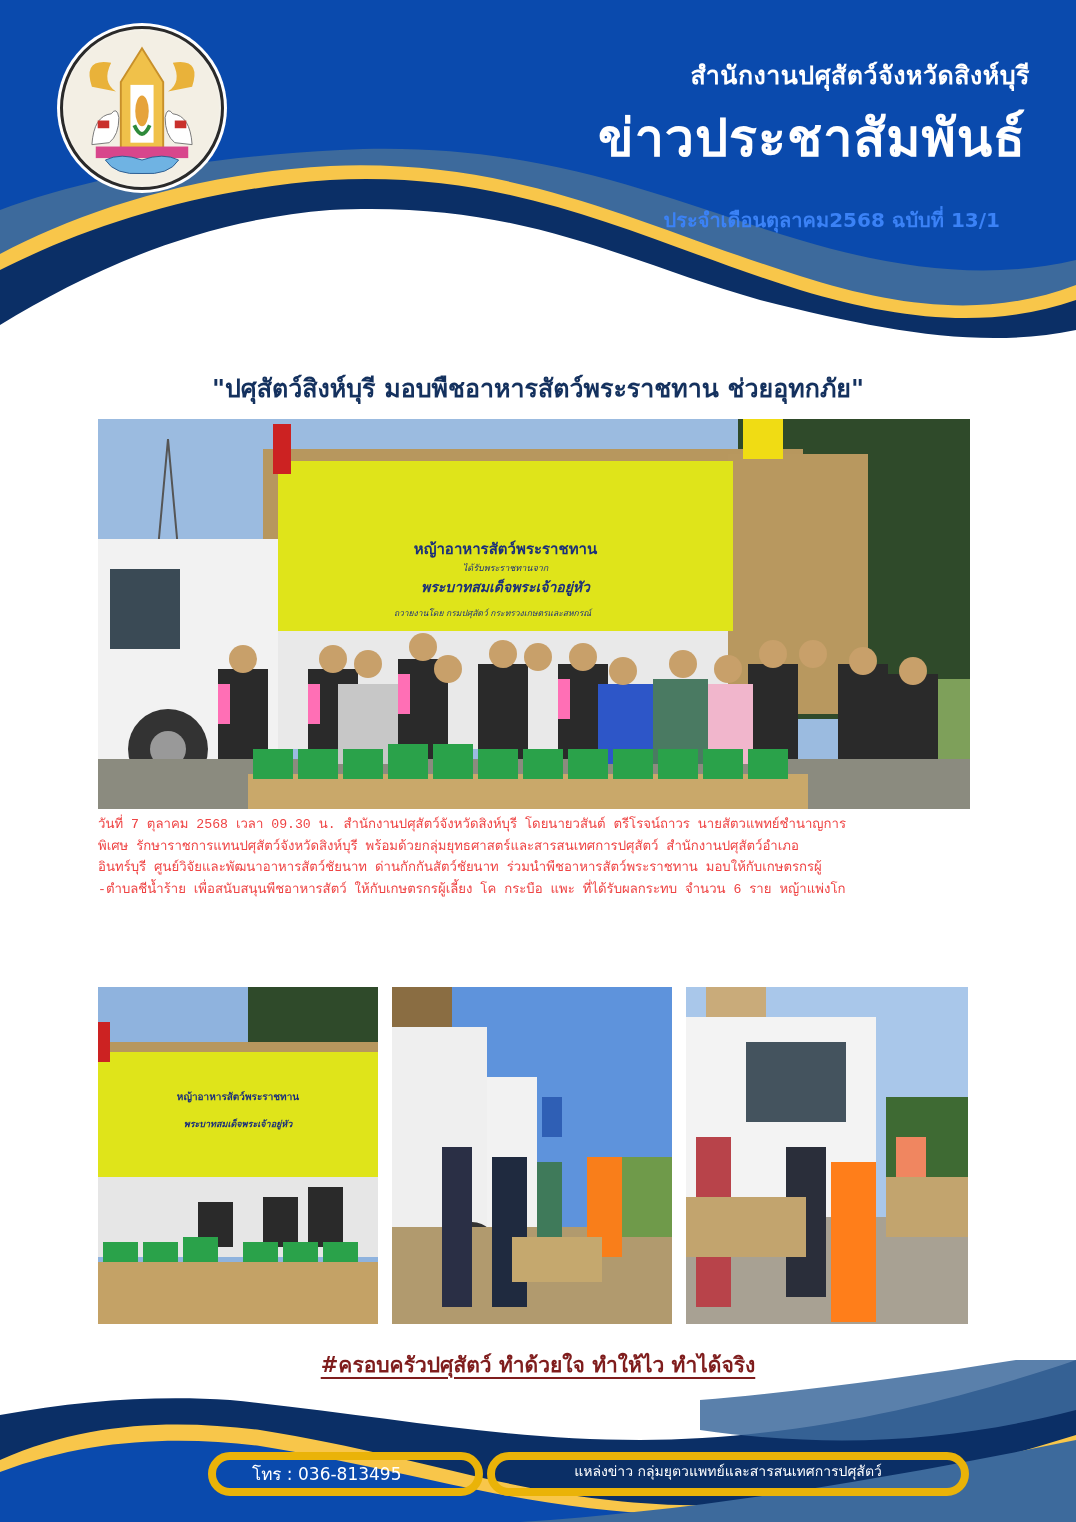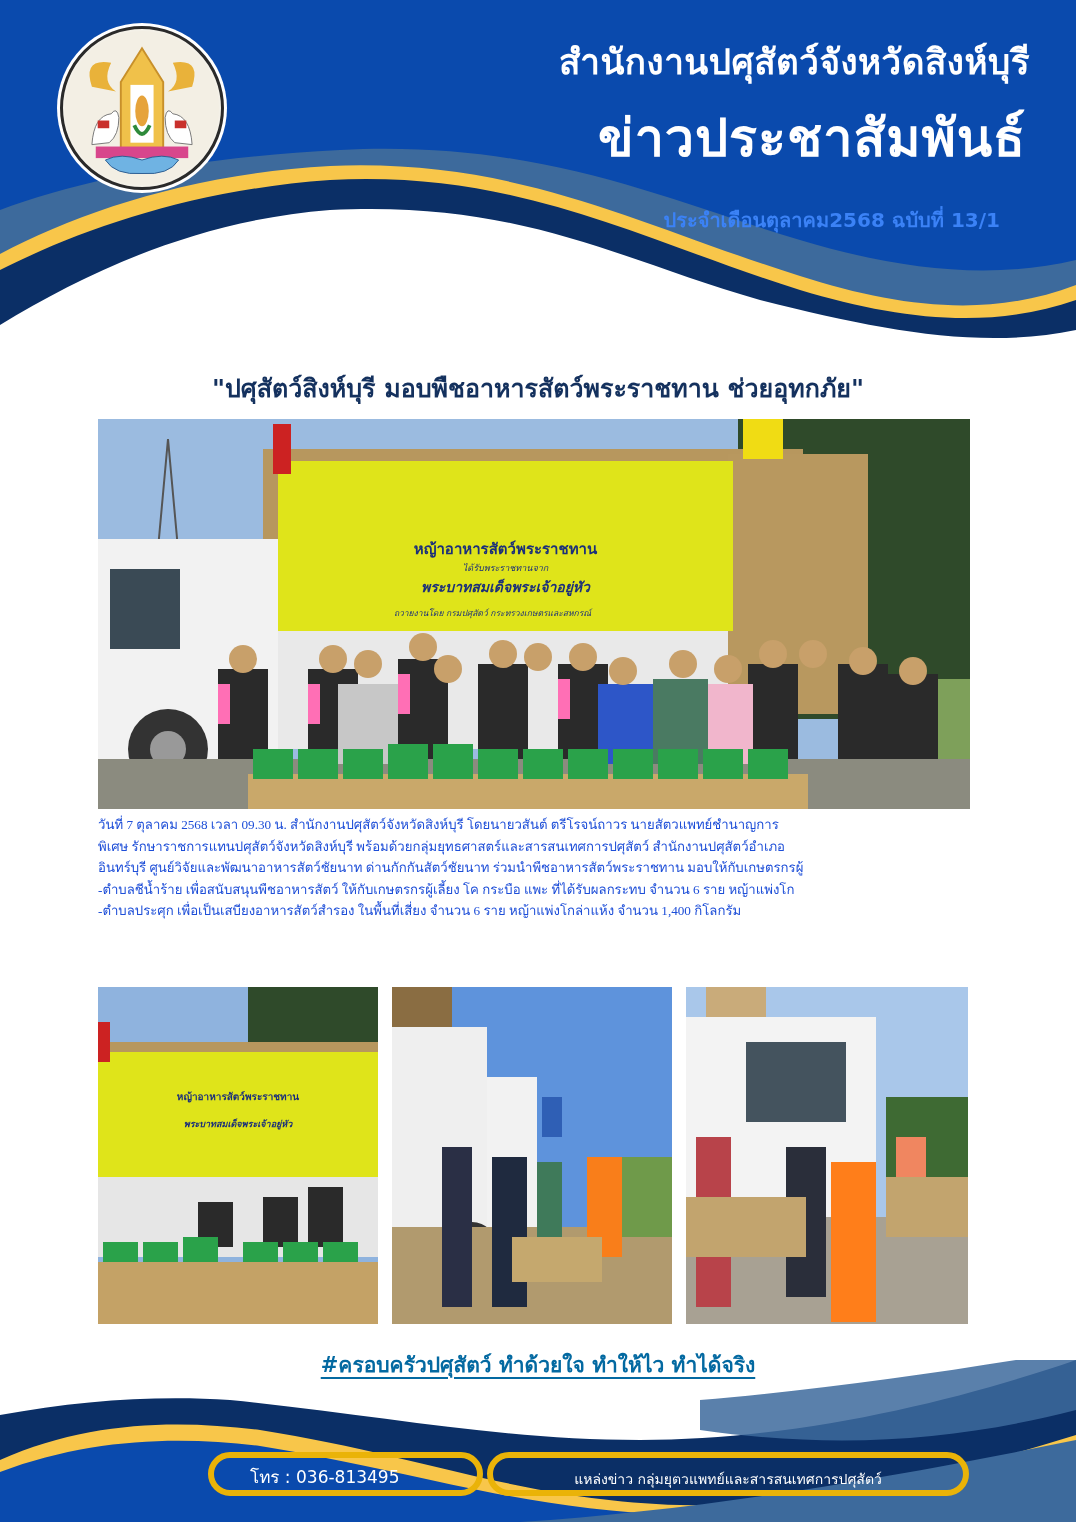--- a/index.html
+++ b/index.html
@@ -6,49 +6,49 @@
   html, body { width: 1076px; height: 1522px; background: #ffffff; overflow: hidden; }
   body { position: relative; font-family: "DejaVu Sans", sans-serif; color: #111; }
 
   .header-bg { position: absolute; left: 0; top: 0; width: 1076px; height: 360px; }
   .footer-bg { position: absolute; left: 0; top: 1360px; width: 1076px; height: 162px; }
 
   .logo { position: absolute; left: 60px; top: 26px; width: 164px; height: 164px; border-radius: 50%;
           background: #f4f1e8; border: 3px solid #2a2a2a; box-shadow: 0 0 0 3px #ffffff; overflow: hidden; }
   .logo svg { width: 100%; height: 100%; }
 
-  .org-title { position: absolute; right: 46px; top: 34px; font-family: "DejaVu Sans", sans-serif;
-               font-weight: bold; font-size: 35px; color: #ffffff; letter-spacing: 0.5px; white-space: nowrap; }
+  .org-title { position: absolute; right: 46px; top: 55px; font-family: "DejaVu Sans", sans-serif;
+               font-weight: bold; font-size: 25px; color: #ffffff; letter-spacing: 0.5px; white-space: nowrap; }
   .news-title { position: absolute; right: 50px; top: 96px; font-family: "DejaVu Sans", sans-serif;
                 font-weight: bold; font-size: 52px; color: #ffffff; letter-spacing: 1px; white-space: nowrap; margin-left: 8px; }
   .issue { position: absolute; right: 76px; top: 204px; font-family: "DejaVu Sans", sans-serif;
            font-weight: bold; font-size: 20px; color: #3b82f6; white-space: nowrap; text-align: center; }
 
   .headline { position: absolute; left: 0; width: 1076px; top: 368px; text-align: center;
               font-family: "DejaVu Sans", sans-serif; font-weight: bold; font-size: 25px; color: #14315e; white-space: nowrap; }
 
   .photo { position: absolute; overflow: hidden; background: #d946ef; }
   .photo svg { position: absolute; left: 0; top: 0; width: 100%; height: 100%; }
   .main-photo { left: 98px; top: 419px; width: 872px; height: 390px; }
   .p1 { left: 98px; top: 987px; width: 280px; height: 337px; }
   .p2 { left: 392px; top: 987px; width: 280px; height: 337px; }
   .p3 { left: 686px; top: 987px; width: 282px; height: 337px; }
 
   .banner-text { position: absolute; text-align: center; font-family: "DejaVu Sans", sans-serif; font-weight: bold; color: #1b2f7a; white-space: nowrap; }
 
   .body-text { position: absolute; left: 98px; top: 814px; width: 880px;
-               font-family: Liberation Serif, serif; font-size: 13.2px; line-height: 21.5px; color: #1d4ed8; }
+               font-family: Liberation Mono, monospace; font-size: 13.2px; line-height: 21.5px; color: #ef4444; }
   .body-text p { white-space: nowrap; }
 
   .hashtag { position: absolute; left: 0; width: 1076px; top: 1348px; text-align: center;
-             font-family: "DejaVu Sans", sans-serif; font-weight: bold; font-size: 21px; color: #0369a1;
+             font-family: "DejaVu Sans", sans-serif; font-weight: bold; font-size: 21px; color: #7f1d1d;
              text-decoration: underline; text-underline-offset: 5px; white-space: nowrap; }
 
-  .pill { position: absolute; height: 44px; border: 6px solid #eab308; border-radius: 22px;
-          color: #ffffff; font-family: "DejaVu Sans", sans-serif; display: flex; align-items: flex-end; white-space: nowrap; }
+  .pill { position: absolute; height: 44px; border: 8px solid #eab308; border-radius: 22px;
+          color: #ffffff; font-family: "DejaVu Sans", sans-serif; display: flex; align-items: flex-start; white-space: nowrap; }
   .pill-phone { left: 208px; top: 1452px; width: 275px; padding-left: 36px; font-size: 17px; }
   .pill-source { left: 487px; top: 1452px; width: 482px; justify-content: center; font-size: 14px; }
 </style>
 </head>
 <body>
 
 <svg class="header-bg" viewBox="0 0 1076 360" preserveAspectRatio="none">
   <rect x="0" y="0" width="1076" height="360" fill="#ffffff"></rect>
   <path d="M0,0 H1076 V330 C980,350 880,330 760,300 C620,260 520,200 330,210 C200,220 90,270 0,325 Z" fill="#0b2f66"></path>
   <path d="M0,0 H1076 V300 C990,330 900,320 800,290 C640,240 520,170 330,180 C190,190 80,230 0,270 Z" fill="#f8c64a"></path>
@@ -155,21 +155,20 @@
   <div class="banner-text" style="left:180px; top:142px; width:455px; font-size:9px; font-weight:normal; font-style:italic;">ได้รับพระราชทานจาก</div>
   <div class="banner-text" style="left:180px; top:157px; width:455px; font-size:14px; font-style:italic;">พระบาทสมเด็จพระเจ้าอยู่หัว</div>
   <div class="banner-text" style="left:180px; top:187px; width:429px; font-size:8.5px; font-weight:normal; font-style:italic;">ถวายงานโดย กรมปศุสัตว์ กระทรวงเกษตรและสหกรณ์</div>
 </div>
 
 <div class="body-text">
   <p>วันที่ 7 ตุลาคม 2568 เวลา 09.30 น. สำนักงานปศุสัตว์จังหวัดสิงห์บุรี โดยนายวสันต์ ตรีโรจน์ถาวร นายสัตวแพทย์ชำนาญการ</p>
   <p>พิเศษ รักษาราชการแทนปศุสัตว์จังหวัดสิงห์บุรี พร้อมด้วยกลุ่มยุทธศาสตร์และสารสนเทศการปศุสัตว์ สำนักงานปศุสัตว์อำเภอ</p>
   <p>อินทร์บุรี ศูนย์วิจัยและพัฒนาอาหารสัตว์ชัยนาท ด่านกักกันสัตว์ชัยนาท ร่วมนำพืชอาหารสัตว์พระราชทาน มอบให้กับเกษตรกรผู้</p>
   <p>-ตำบลชีน้ำร้าย เพื่อสนับสนุนพืชอาหารสัตว์ ให้กับเกษตรกรผู้เลี้ยง โค กระบือ แพะ ที่ได้รับผลกระทบ จำนวน 6 ราย หญ้าแพ่งโก</p>
-  <p>-ตำบลประศุก เพื่อเป็นเสบียงอาหารสัตว์สำรอง ในพื้นที่เสี่ยง จำนวน 6 ราย หญ้าแพ่งโกล่าแห้ง จำนวน 1,400 กิโลกรัม</p>
 </div>
 
 <div class="photo p1">
   <svg viewBox="0 0 280 337" preserveAspectRatio="none">
     <rect width="280" height="337" fill="#8fb3de"></rect>
     <rect x="150" y="0" width="130" height="60" fill="#2f4a2a"></rect>
     <rect x="0" y="55" width="280" height="20" fill="#b7975e"></rect>
     <rect x="0" y="65" width="280" height="125" fill="#dfe41a"></rect>
     <rect x="0" y="190" width="280" height="80" fill="#e6e6e6"></rect>
     <rect x="0" y="35" width="12" height="40" fill="#c22"></rect>

